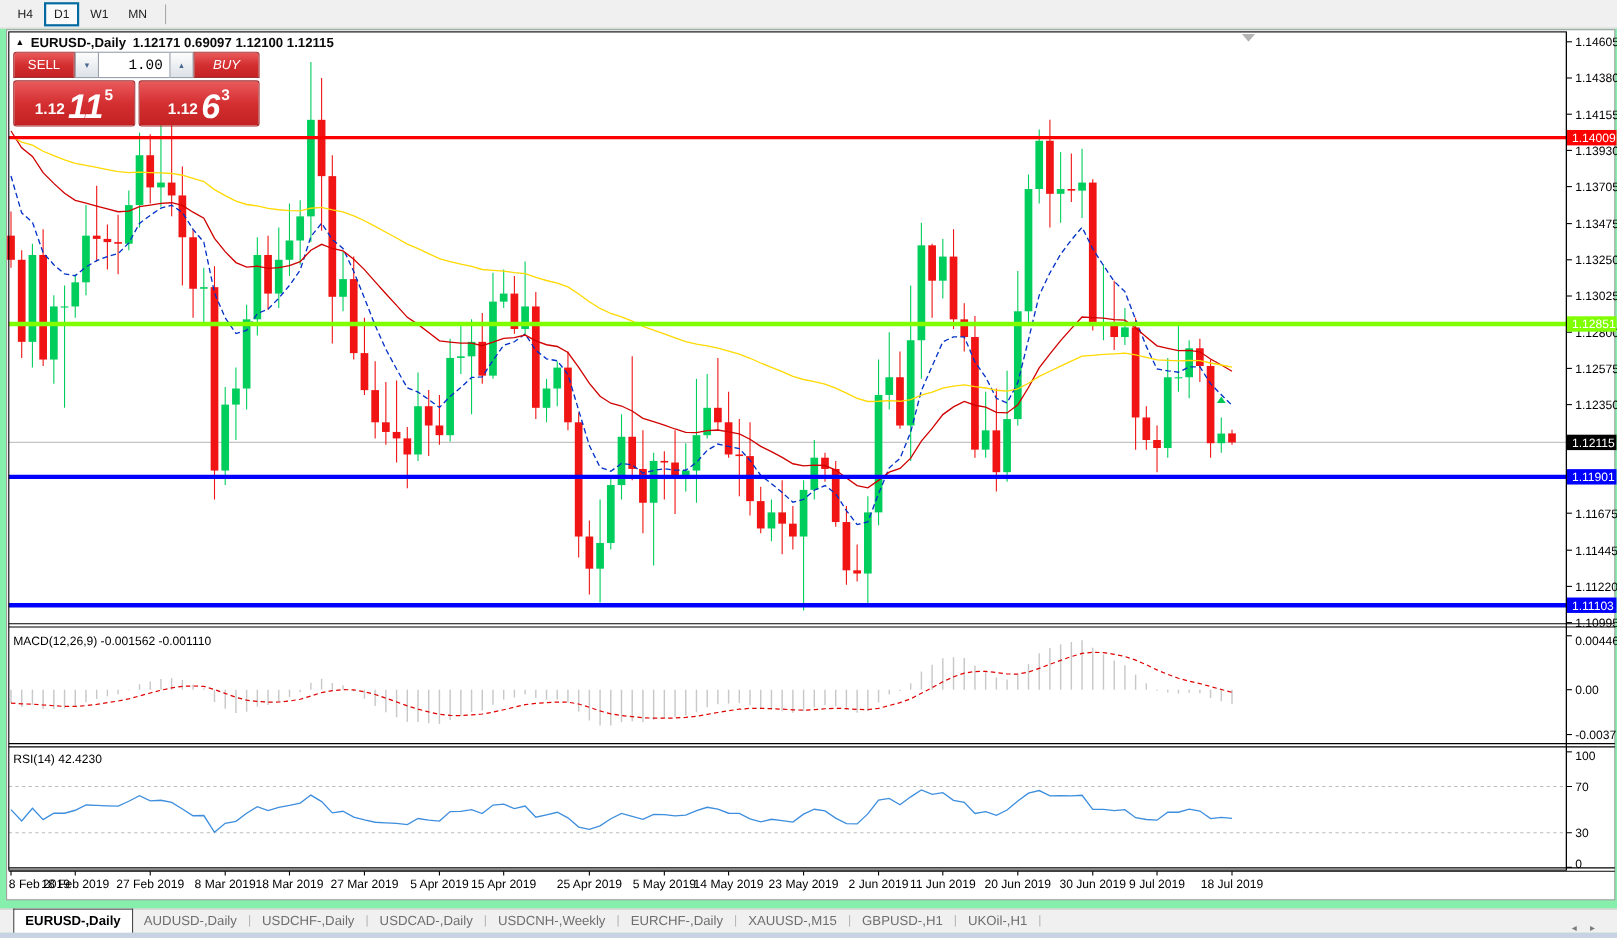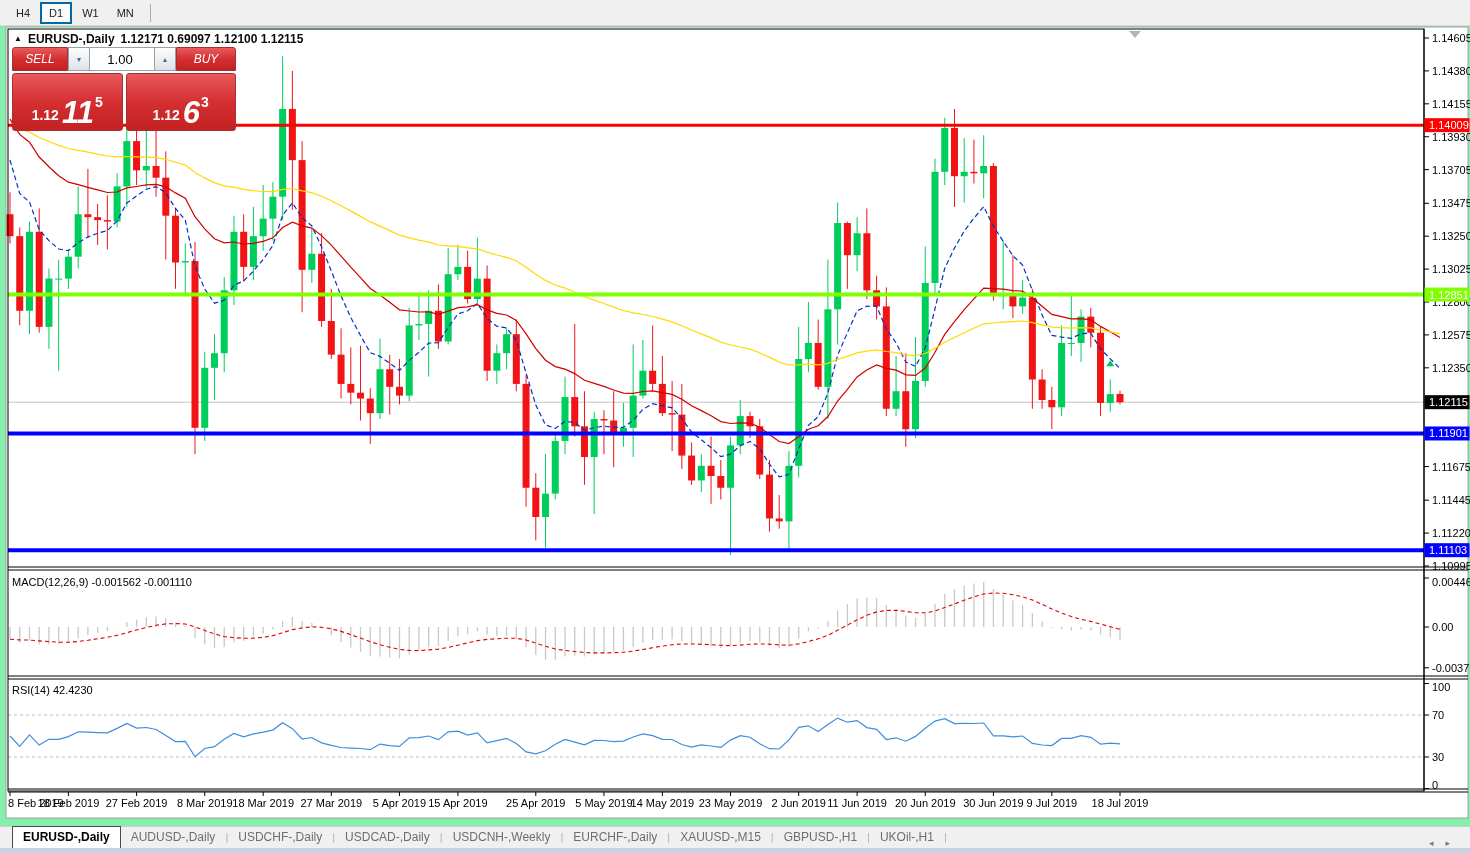--- a/index.html
+++ b/index.html
@@ -15,27 +15,27 @@
   #csvg{position:absolute;top:0;left:0;pointer-events:none;}
   
   #title-overlay{position:absolute;top:32px;left:14px;font-size:12px;font-weight:600;color:#0a0a0a;
                  display:flex;align-items:center;gap:6px;z-index:5;}
   #title-overlay .tri{font-size:8px;position:relative;top:-1px;}
   
   #trade{position:absolute;top:47px;left:12px;width:224px;z-index:6;}
   #trade .row1{display:flex;height:24px;}
   .redgrad{background:linear-gradient(180deg,#ea5a5c 0%,#d42f31 50%,#c32123 100%);
            border:1px solid #a33133;color:#fff;box-sizing:border-box;}
-  #sell-btn{width:56px;border-radius:3px 0 0 0;font-size:12px;display:flex;align-items:center;justify-content:center;cursor:pointer;font-style:italic;}
+  #sell-btn{width:56px;border-radius:3px 0 0 0;font-size:12px;display:flex;align-items:center;justify-content:center;cursor:pointer;}
   #buy-btn{flex:1;border-radius:0 3px 0 0;font-size:12px;display:flex;align-items:center;justify-content:center;cursor:pointer;font-style:italic;}
   .spinbtn{width:22px;background:linear-gradient(#fdfdfd,#dde2e8);border:1px solid #98a0ac;
            display:flex;align-items:center;justify-content:center;font-size:8px;color:#4a6890;cursor:pointer;box-sizing:border-box;}
   #vol-input{width:64px;border:1px solid #98a0ac;border-left:none;border-right:none;font-size:13px;
-             text-align:center;padding-right:6px;font-family:Liberation Sans, sans-serif;box-sizing:border-box;}
-  #trade .row2{display:flex;margin-top:2px;height:58px;gap:3px;}
+             text-align:right;padding-right:6px;font-family:Liberation Mono, monospace;box-sizing:border-box;}
+  #trade .row2{display:flex;margin-top:2px;height:42px;gap:3px;}
   .qpanel{flex:1;border-radius:3px;display:flex;align-items:flex-end;justify-content:center;padding-bottom:4px;cursor:pointer;}
   .qpanel .sm{font-size:14px;font-weight:700;margin:0 3px 3px 0;}
   .qpanel .big{font-size:31px;font-weight:700;line-height:0.88;font-style:italic;}
   .qpanel .sup{font-size:14px;font-weight:700;margin-bottom:16px;margin-left:1px;}
   
   #symtabs{position:absolute;top:826px;left:0;width:100%;height:22px;background:#f0f0f0;
            border-top:1px solid #cfcfcf;display:flex;align-items:flex-end;padding-left:12px;box-sizing:border-box;}
   .symtab{font-size:12px;color:#6e6e6e;padding:3px 10px 4px 10px;white-space:nowrap;cursor:pointer;}
   .symtab.active{background:#ffffff;border:1px solid #4a4a4a;border-bottom:none;color:#000;font-weight:700;}
   .symsep{color:#b3b3b3;font-size:11px;padding-bottom:5px;}

